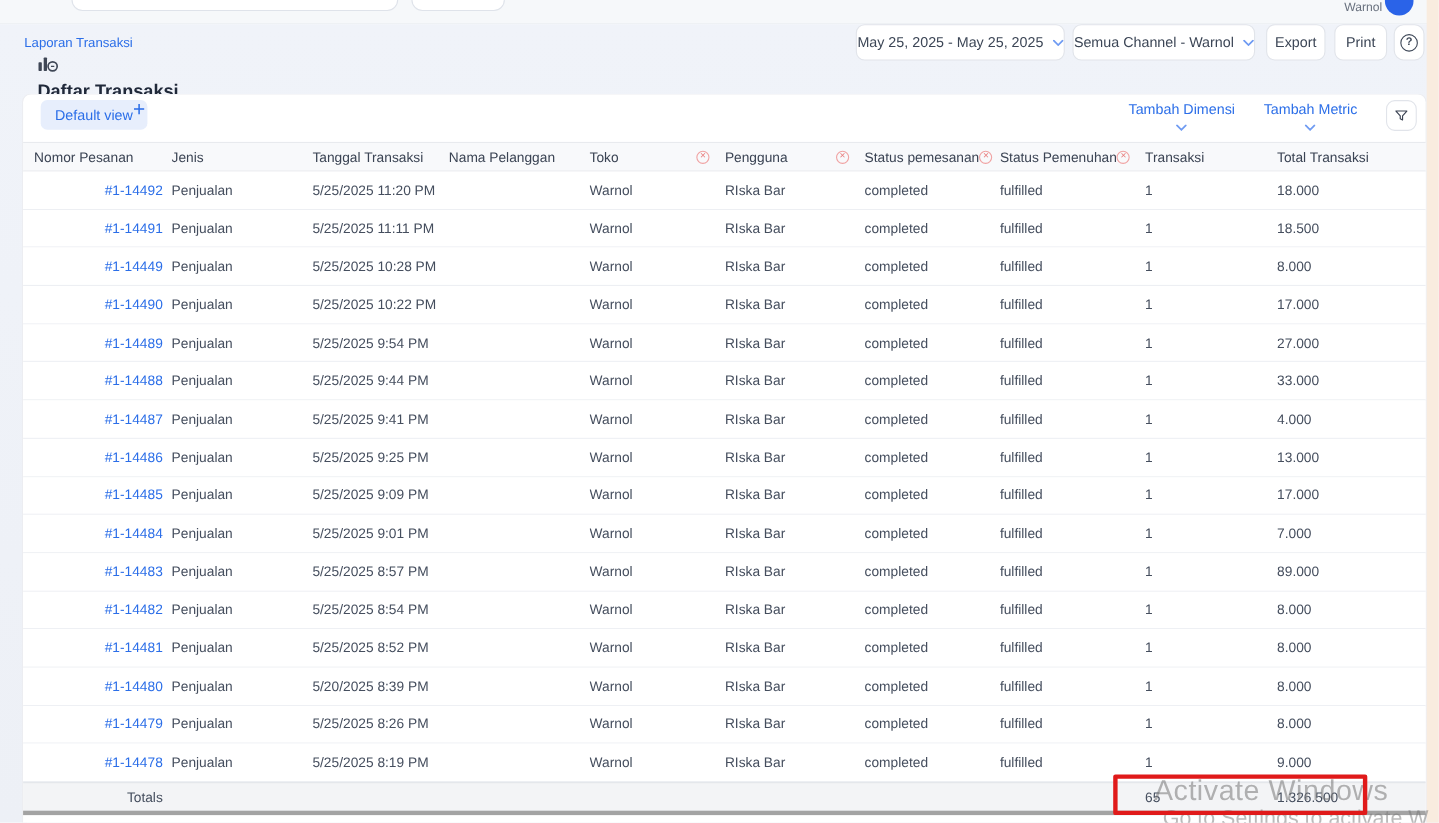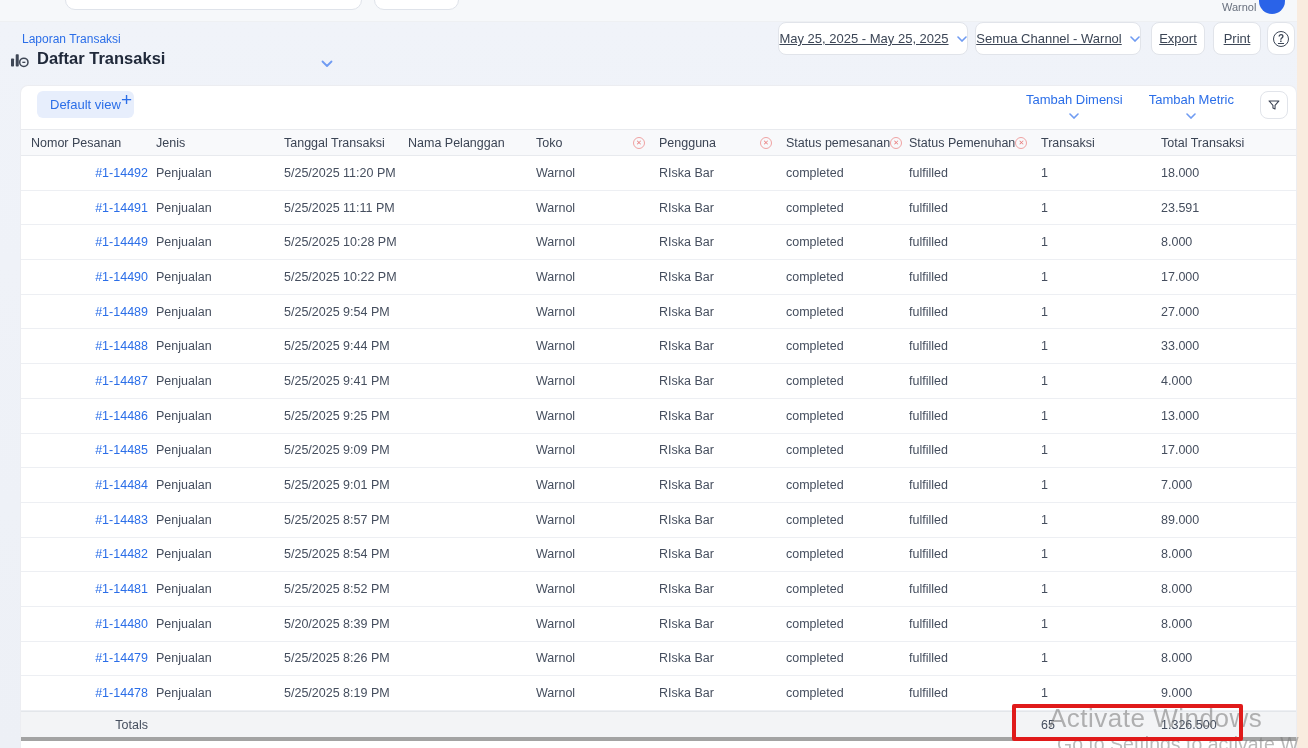--- a/index.html
+++ b/index.html
@@ -11,25 +11,25 @@
   .top-input { position:absolute; top:-27px; height:37px; background:#fff; border:1px solid #dfe3ea; border-radius:10px; }
   .top-input.main { left:65px; width:297px; }
   .top-input.small { left:374px; width:85px; }
   .topbar-user { position:absolute; left:1222px; top:1px; font-size:11px; color:#68707e; }
   .avatar { position:absolute; left:1259px; top:-12px; width:26px; height:26px; border-radius:50%; background:#2a63e8; }
 
   
   .page { position:absolute; left:0; top:22px; width:1308px; height:726px; background:linear-gradient(180deg,#f0f3f9 0%, #edf0f6 100%); }
 
   .breadcrumb { position:absolute; left:22px; top:10px; font-size:12px; color:#2b6ee8; cursor:pointer; }
-  .title-row { position:absolute; left:10px; top:27px; display:flex; align-items:flex-end; gap:8px; }
+  .title-row { position:absolute; left:34px; top:27px; display:flex; align-items:flex-start; gap:8px;flex-direction:column; }
   .page-title { font-size:16.5px; font-weight:700; color:#20293a; }
   .title-chevron { margin-left:148px; display:flex; align-items:center; cursor:pointer; }
   .btn { position:absolute; top:0; height:33px; background:#fff; border:1px solid #e1e4ea; border-radius:8px;
-         display:flex; align-items:center; justify-content:center; gap:8px; font-size:13px; color:#3c4656; cursor:pointer;text-decoration:underline; }
+         display:flex; align-items:center; justify-content:center; gap:8px; font-size:13px; color:#3c4656; cursor:pointer; }
   .btn-date    { left:778px;  width:190px; }
   .btn-channel { left:975px;  width:166px; }
   .btn-export  { left:1151px; width:54px; }
   .btn-print   { left:1213px; width:48px; }
   .btn-help    { left:1267px; width:28px; border-radius:9px; }
   .help-circle { width:16px; height:16px; border:1.4px solid #3c4656; border-radius:50%; font-size:10px; font-weight:700;
                  display:flex; align-items:center; justify-content:center; color:#3c4656; }
 
   
   .card { position:absolute; left:20px; top:63px; width:1277px; height:663px; background:#fff;
@@ -210,21 +210,21 @@
             <div class="trow">
               <div class="td col-0 link">#1-14491</div>
               <div class="td col-1">Penjualan</div>
               <div class="td col-2">5/25/2025 11:11 PM</div>
               <div class="td col-3"></div>
               <div class="td col-4">Warnol</div>
               <div class="td col-5">RIska Bar</div>
               <div class="td col-6">completed</div>
               <div class="td col-7">fulfilled</div>
               <div class="td col-8">1</div>
-              <div class="td col-9">23.591</div>
+              <div class="td col-9">18.500</div>
             </div>
             <div class="trow">
               <div class="td col-0 link">#1-14449</div>
               <div class="td col-1">Penjualan</div>
               <div class="td col-2">5/25/2025 10:28 PM</div>
               <div class="td col-3"></div>
               <div class="td col-4">Warnol</div>
               <div class="td col-5">RIska Bar</div>
               <div class="td col-6">completed</div>
               <div class="td col-7">fulfilled</div>

